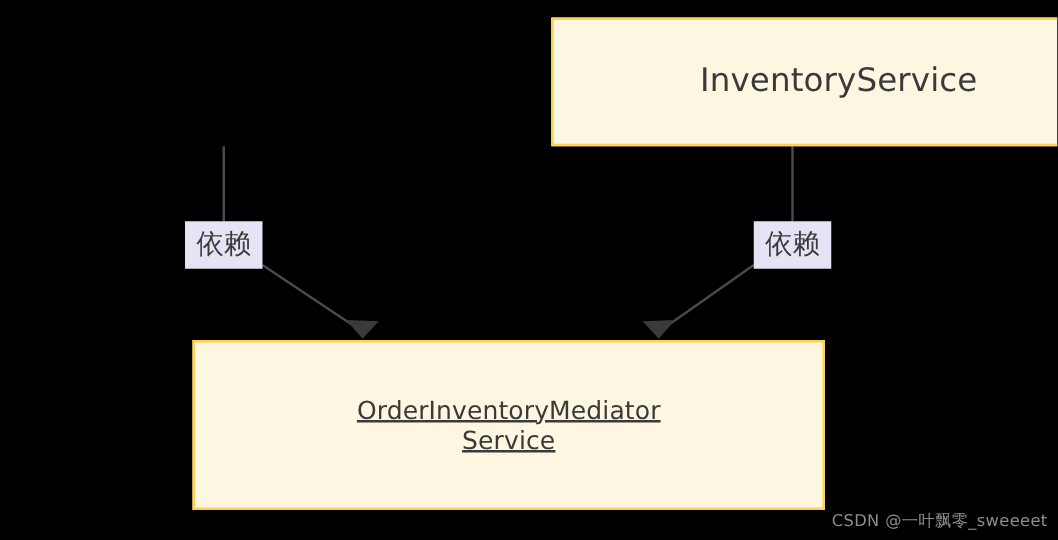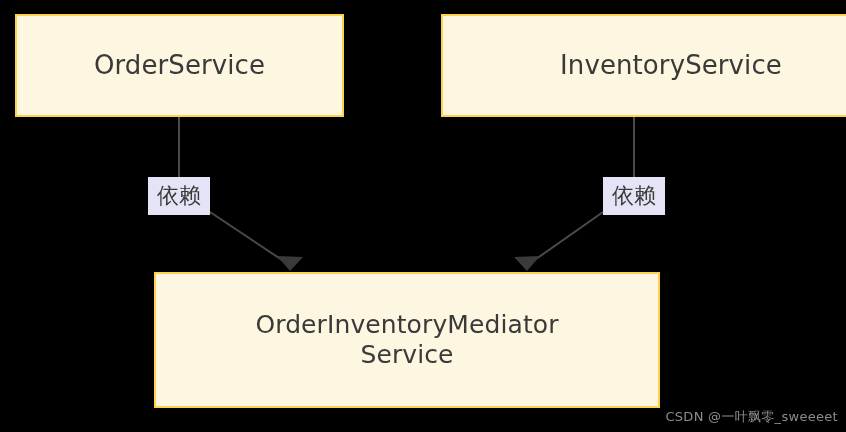--- a/index.html
+++ b/index.html
@@ -47,21 +47,22 @@
     width: 460px;
     height: 103px;
   }
   #box-mediator-service {
     left: 154px;
     top: 272px;
     width: 506px;
     height: 136px;
   }
   #box-mediator-service .uml-box-label {
-    font-size: 25px;
+    font-size: 20px;
+    text-decoration: underline;
   }
   .edge-label {
     position: absolute;
     box-sizing: border-box;
     background: #E4E4F6;
     color: #3A3A3A;
     font-size: 22px;
     line-height: 38px;
     text-align: center;
     white-space: nowrap;
@@ -108,23 +109,20 @@
       <line x1="210" y1="212" x2="288" y2="264" stroke="#4A4A4A" stroke-width="2"></line>
       <polygon points="290,271 277,256 303,257" fill="#3A3A3A"></polygon>
     </g>
     <g>
       <line x1="634" y1="117" x2="634" y2="177" stroke="#4A4A4A" stroke-width="2"></line>
       <line x1="603" y1="212" x2="529" y2="264" stroke="#4A4A4A" stroke-width="2"></line>
       <polygon points="527,271 514,257 540,256" fill="#3A3A3A"></polygon>
     </g>
   </svg>
 
-  <div class="uml-box" id="box-order-service">
-    <span class="uml-box-label">OrderService</span>
-  </div>
 
   <div class="uml-box" id="box-inventory-service">
     <span class="uml-box-label">InventoryService</span>
   </div>
 
   <div class="uml-box" id="box-mediator-service">
     <span class="uml-box-label">OrderInventoryMediator
 Service</span>
   </div>
 

